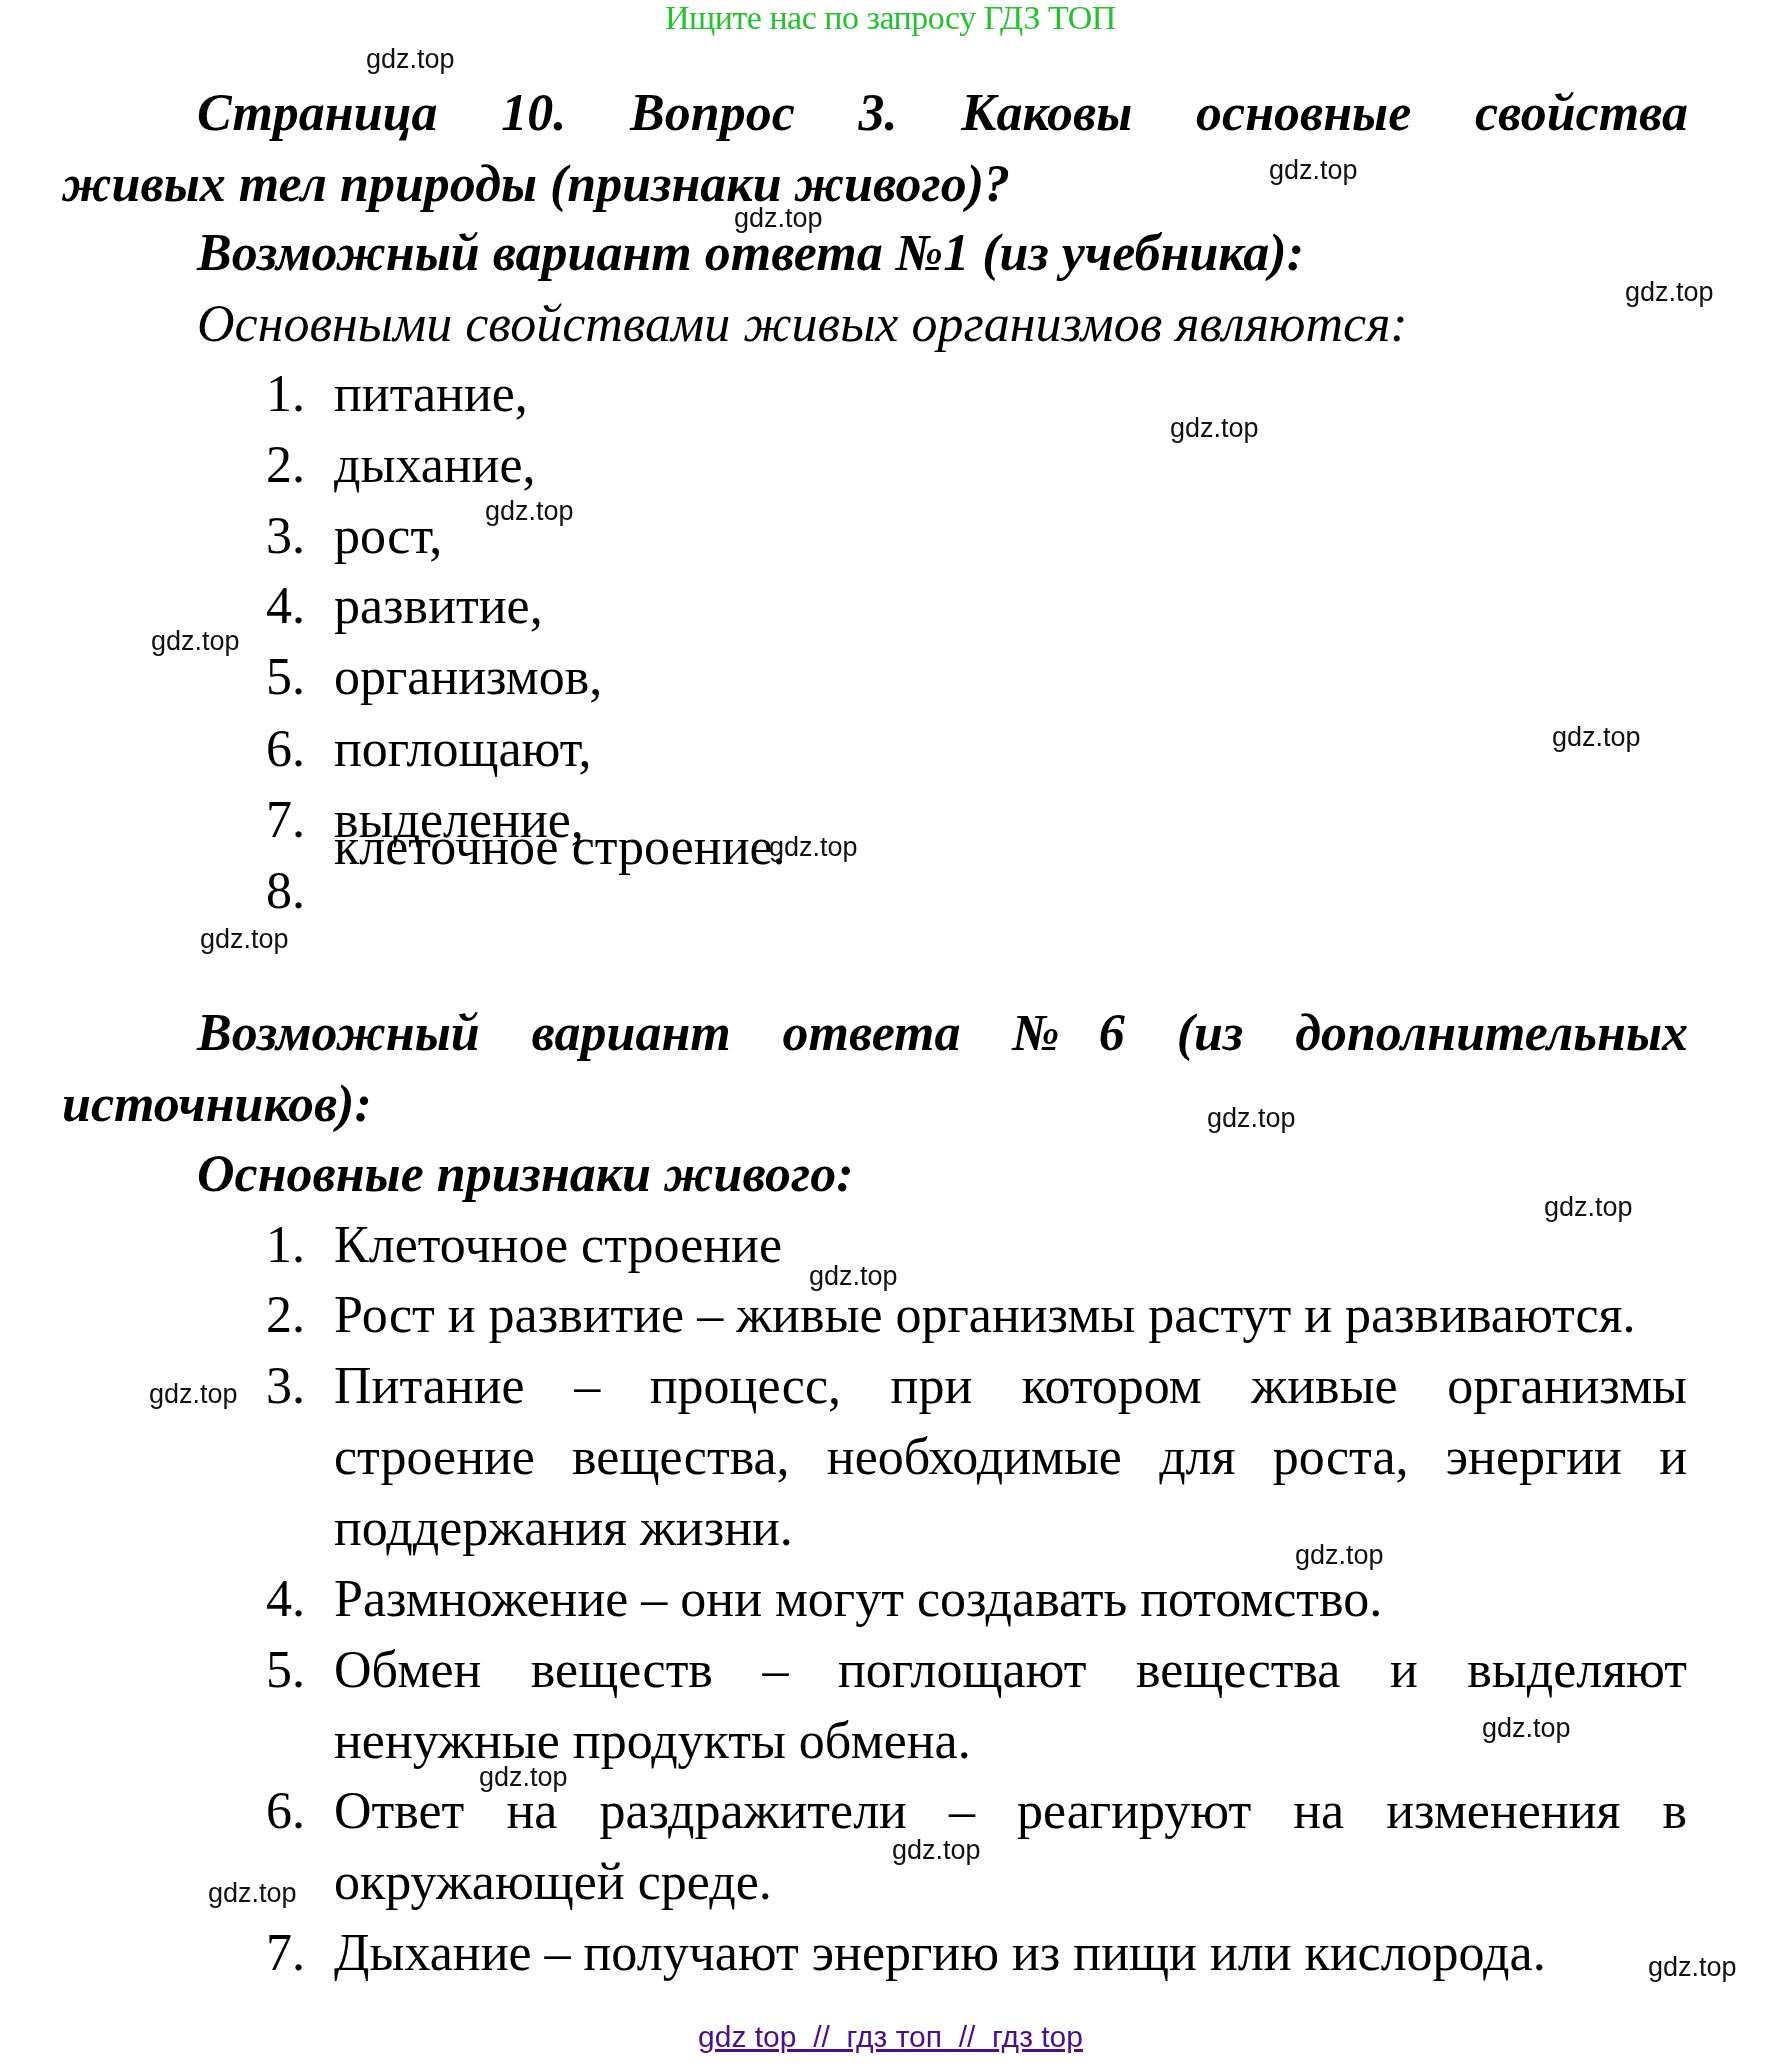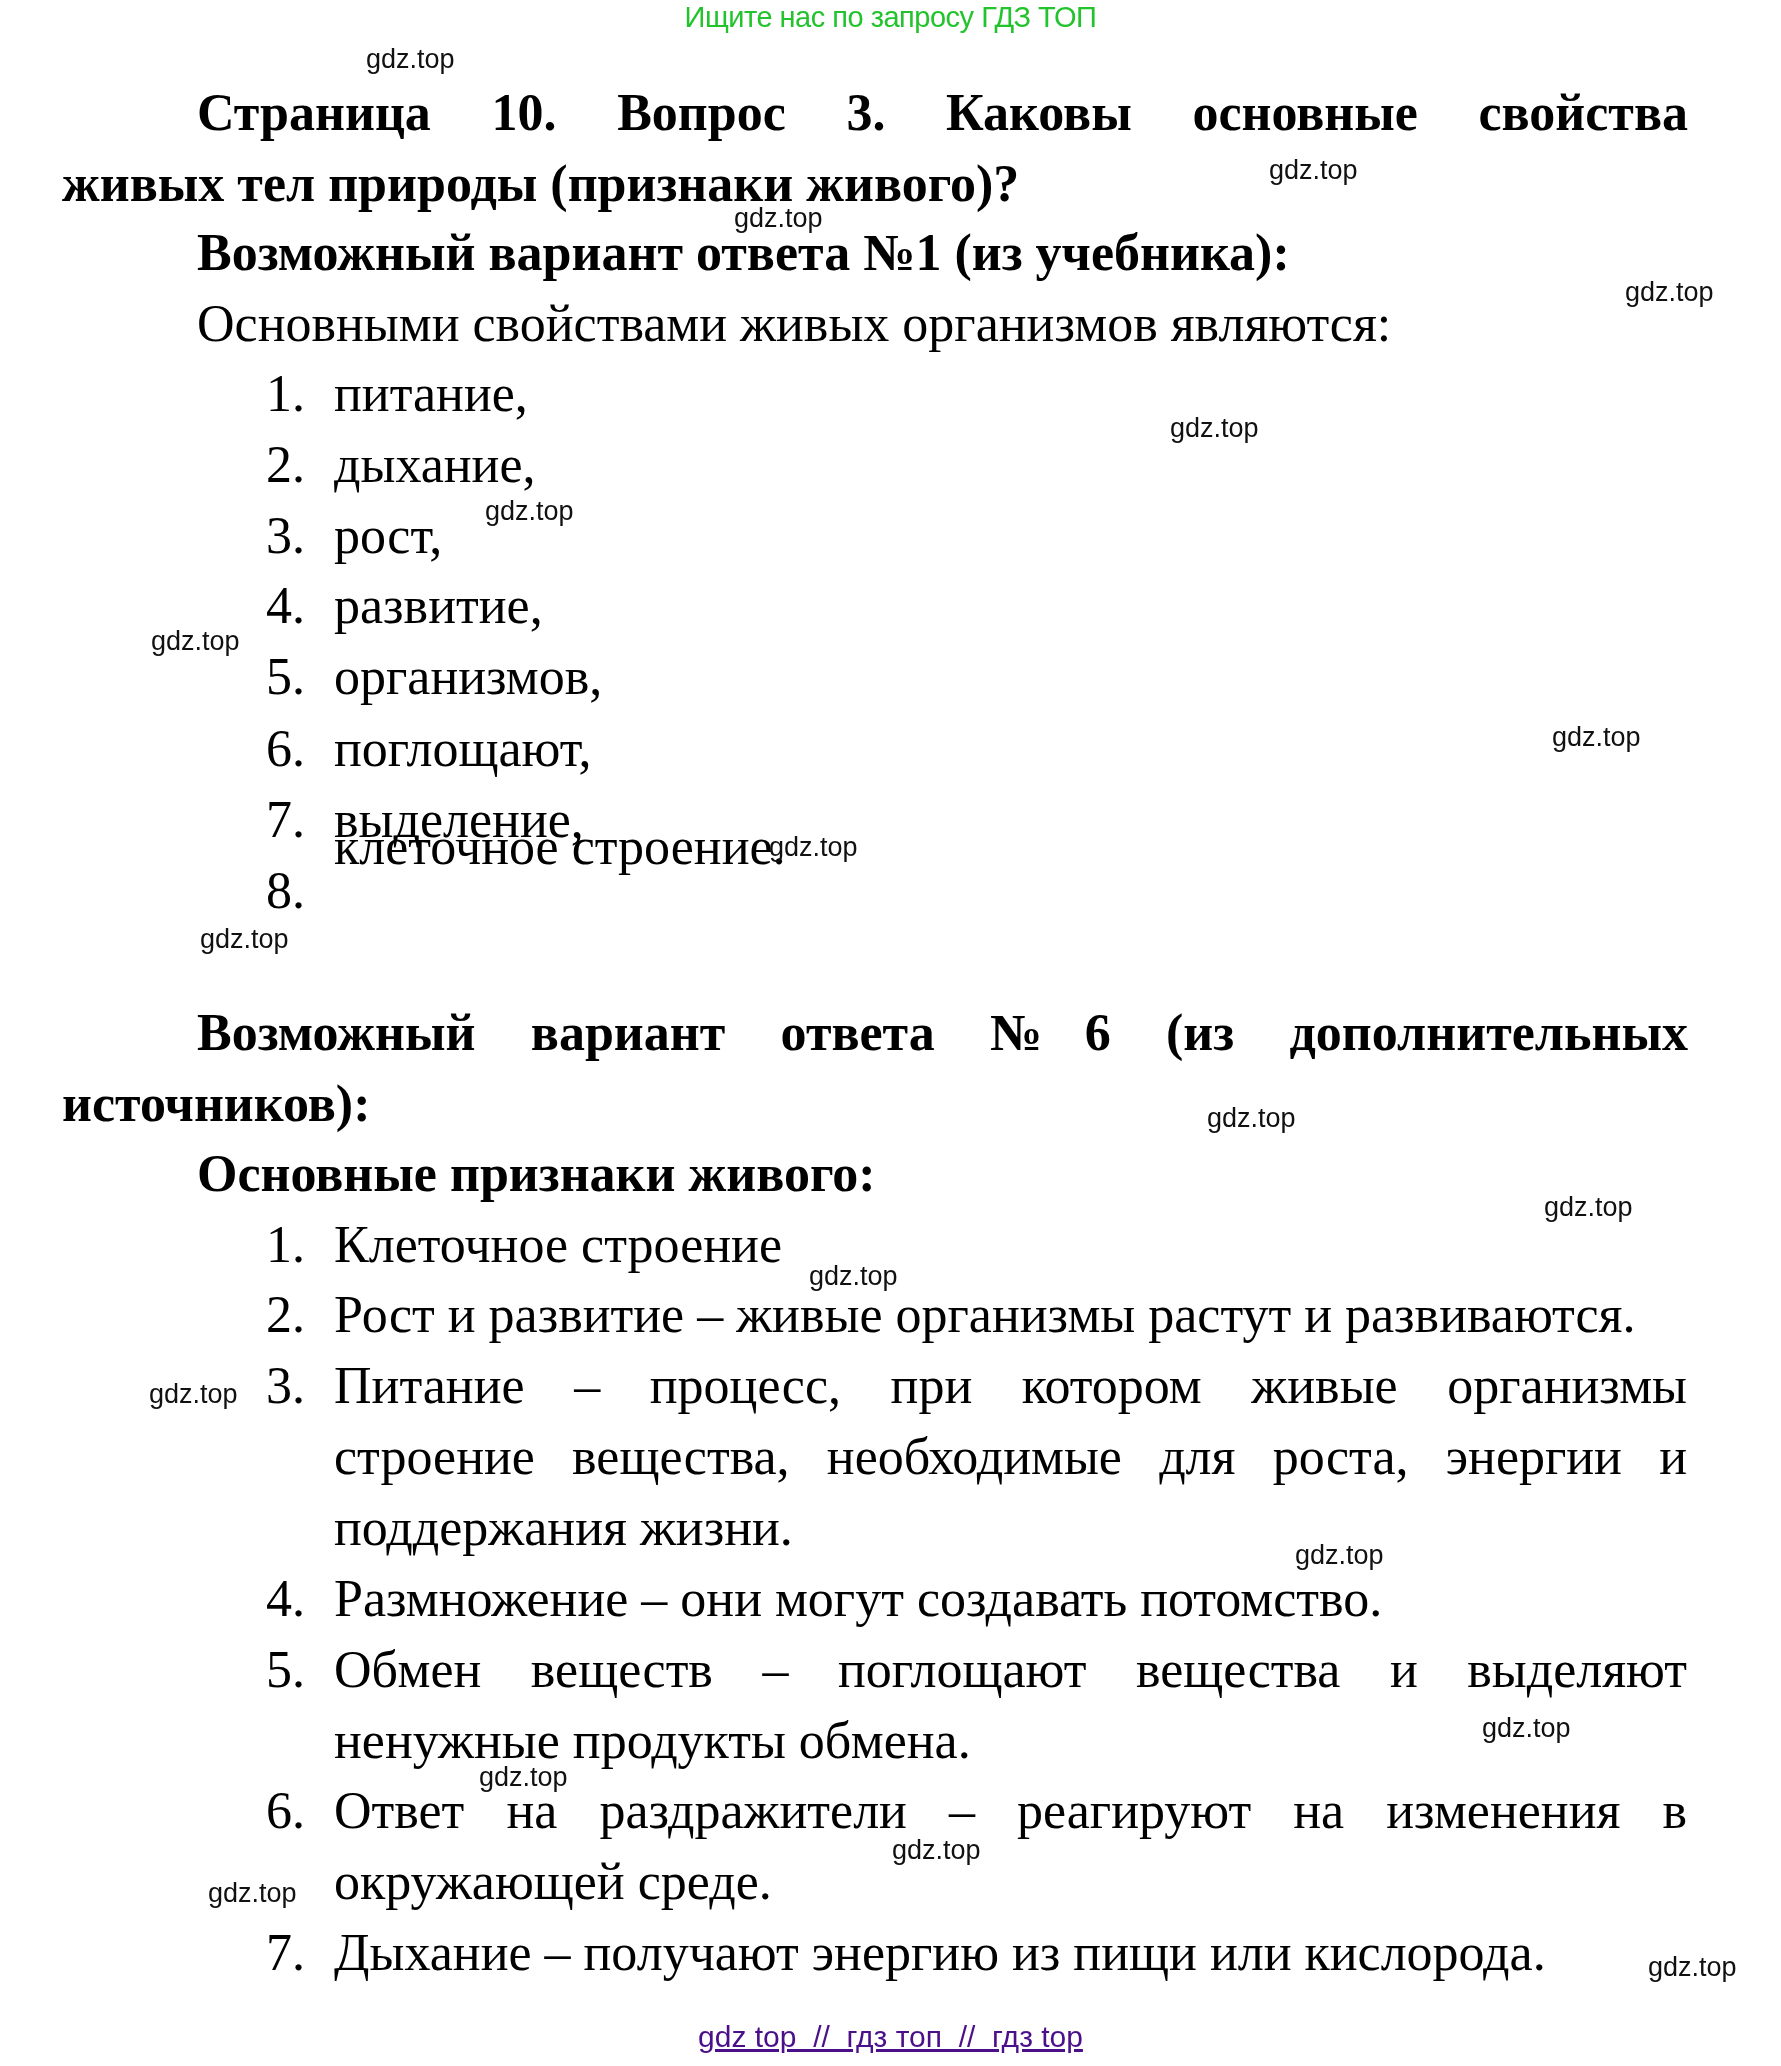--- a/index.html
+++ b/index.html
@@ -1,18 +1,18 @@
 <!DOCTYPE html>
 <html style="font-size:14.8px"><head>
 <meta charset="utf-8">
 <style>
   html,body{margin:0;padding:0;background:#fff;}
   body{width:1781px;height:2066px;position:relative;overflow:hidden;font-family:"Liberation Serif","DejaVu Serif",serif;color:#000;}
-  .top-banner{position:absolute;left:0;right:0;top:0;height:37px;text-align:center;font-family:Liberation Sans, sans-serif;font-size:29px;line-height:35px;color:#22c32c;letter-spacing:-0.5px;}
-  .line{position:absolute;font-size:52px;line-height:71px;white-space:nowrap;}
+  .top-banner{position:absolute;left:0;right:0;top:0;height:37px;text-align:center;font-family:Liberation Serif, serif;font-size:34px;line-height:35px;color:#22c32c;letter-spacing:-0.5px;}
+  .line{position:absolute;font-size:52px;line-height:71px;white-space:nowrap;font-style:italic;}
   .bold{font-weight:bold;}
   .just{left:197px;width:1491px;text-align:justify;text-align-last:justify;}
   .cont{left:62px;}
   .ind{left:197px;text-align:right;}
   .num{position:absolute;left:266px;font-size:52px;line-height:71px;}
   .item{position:absolute;left:334px;font-size:52px;line-height:71px;white-space:nowrap;}
   .item.j{width:1353px;text-align:justify;text-align-last:justify;}
   .wm{position:absolute;font-family:"Liberation Sans","DejaVu Sans",sans-serif;font-size:27px;line-height:31px;color:#111;white-space:nowrap;}
   .footer{position:absolute;left:0;right:0;top:2018px;text-align:center;font-family:"Liberation Sans","DejaVu Sans",sans-serif;font-size:30px;line-height:37px;color:#4b0f8a;white-space:pre;text-decoration:underline;}
 </style>

